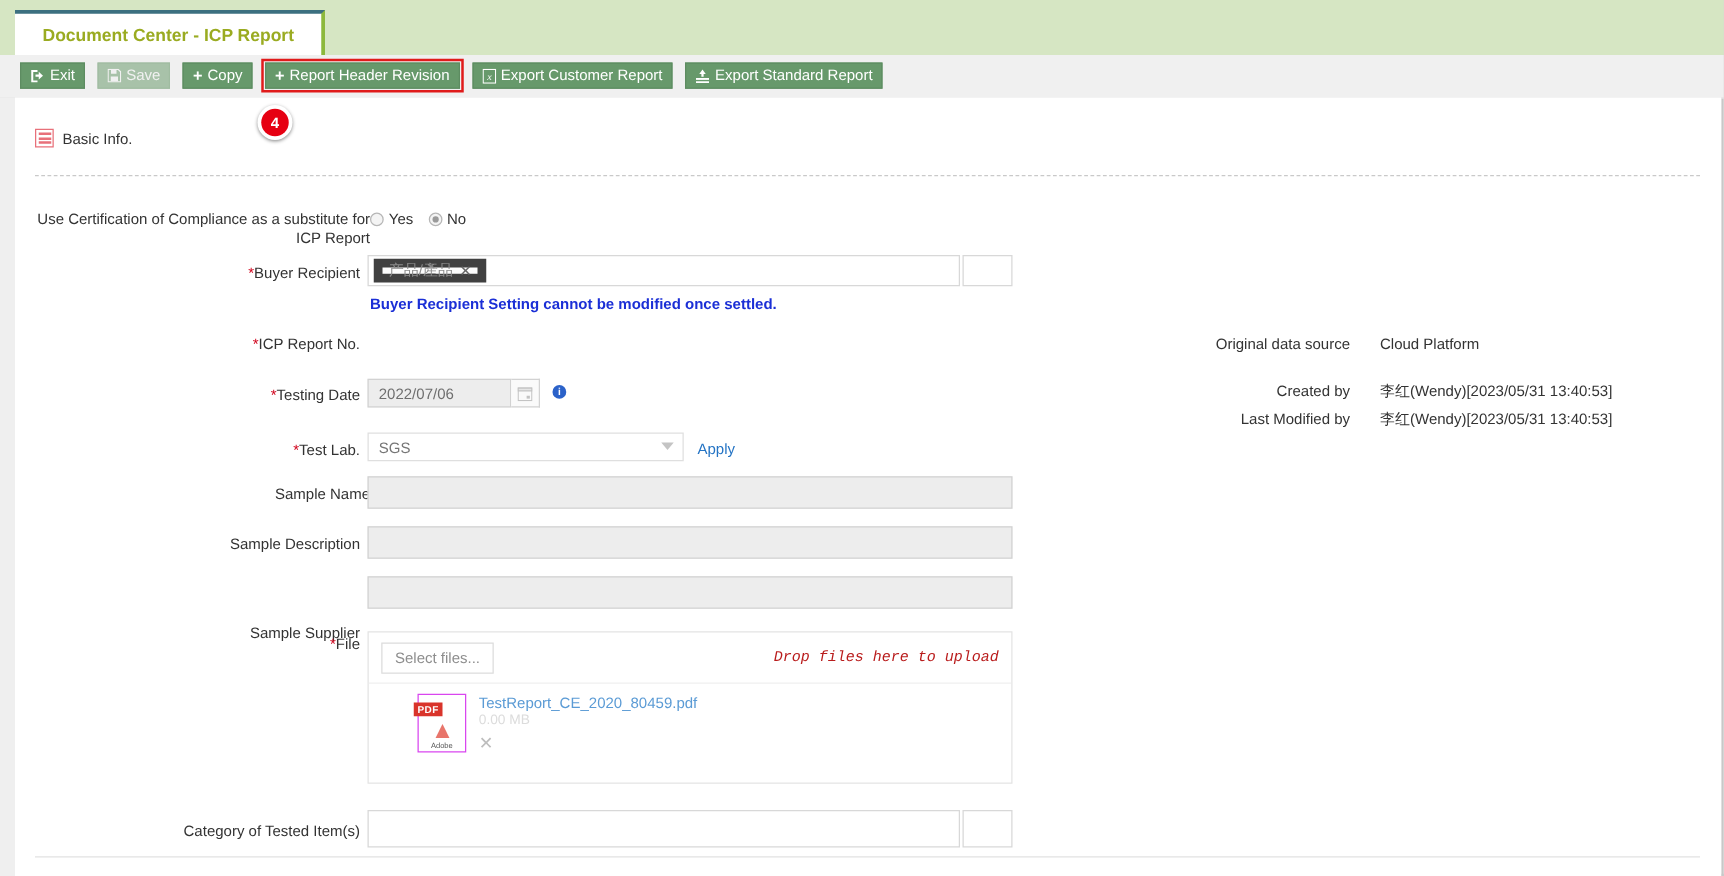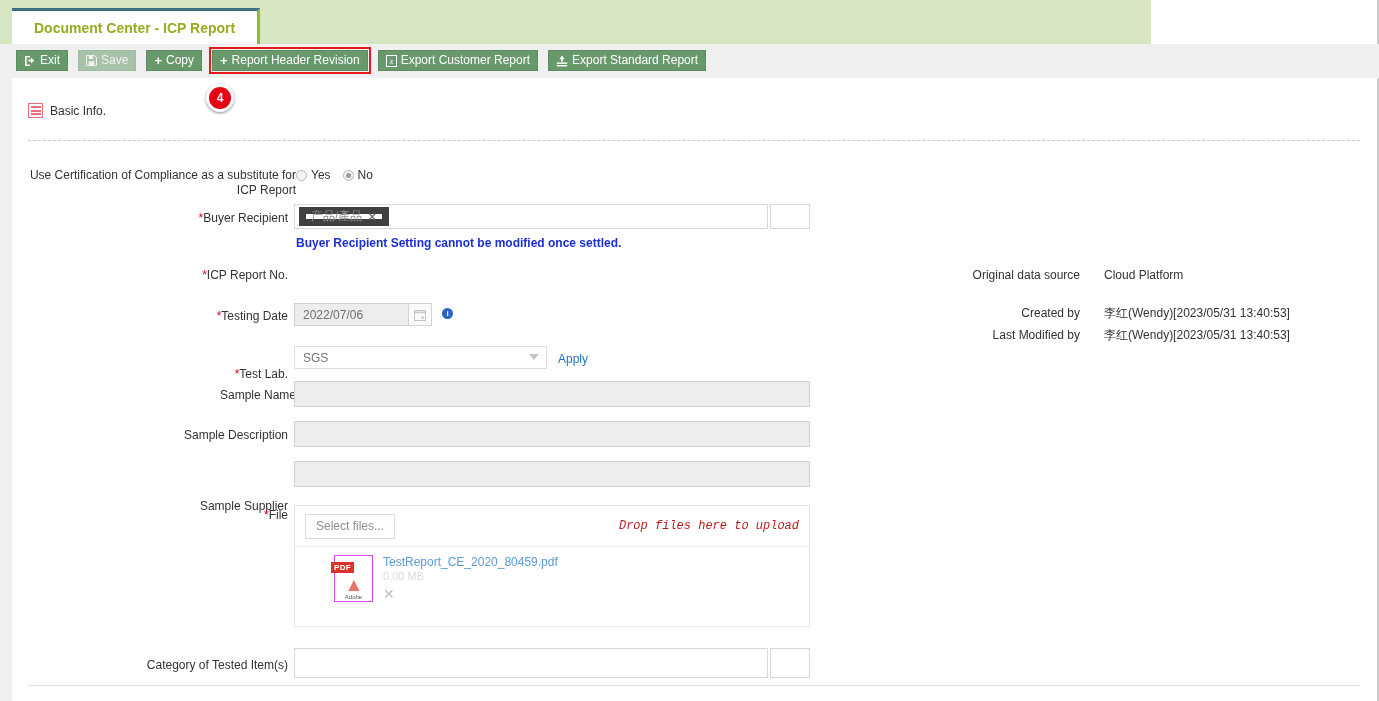--- a/index.html
+++ b/index.html
@@ -22,21 +22,21 @@
     box-sizing: border-box;
     border-right: 2px solid #c8c8c8;
     border-bottom: 2px solid #c8c8c8;
     background: #ffffff;
   }
 
   
   .header-band {
     position: absolute;
     left: 0; top: 0;
-    width: 1151px;
+    width: 1379px;
     height: 44px;
     background: #d6e6c3;
   }
   .tab {
     position: absolute;
     left: 12px;
     top: 8px;
     height: 36px;
     background: #ffffff;
     border-top: 3px solid #3c7080;
@@ -555,21 +555,21 @@
       <svg width="12" height="12" viewBox="0 0 12 12">
           <rect x="0.5" y="1.5" width="11" height="10" fill="none" stroke="#c3c3c3"></rect>
           <rect x="0.5" y="1.5" width="11" height="2.2" fill="#e6e6e6" stroke="#c3c3c3"></rect>
           <rect x="7.3" y="7.6" width="2.6" height="2.3" fill="#c3c3c3"></rect>
         </svg>
     </div>
     <div class="info-dot" style="left:430px; top:230px;">
       <span>i</span>
     </div>
 
-    <div class="lbl" style="left:12px; top:289px; width:264px;">
+    <div class="lbl" style="left:12px; top:275px; width:264px;">
       <span class="req">*</span><span>Test Lab.</span>
     </div>
     <div class="fld-gray" style="left:282px; top:268px; width:253px; height:23px; background:#fff; border-color:#dfdfdf; color:#767676; font-size:12px;">
       <span>SGS</span>
     </div>
     <div class="sel-arrow" style="left:517px; top:276px;"></div>
     <div class="apply-link" style="left:546px; top:274px;">Apply</div>
 
     <div class="lbl" style="left:20px; top:310px; width:264px;">
       <span>Sample Name</span>

